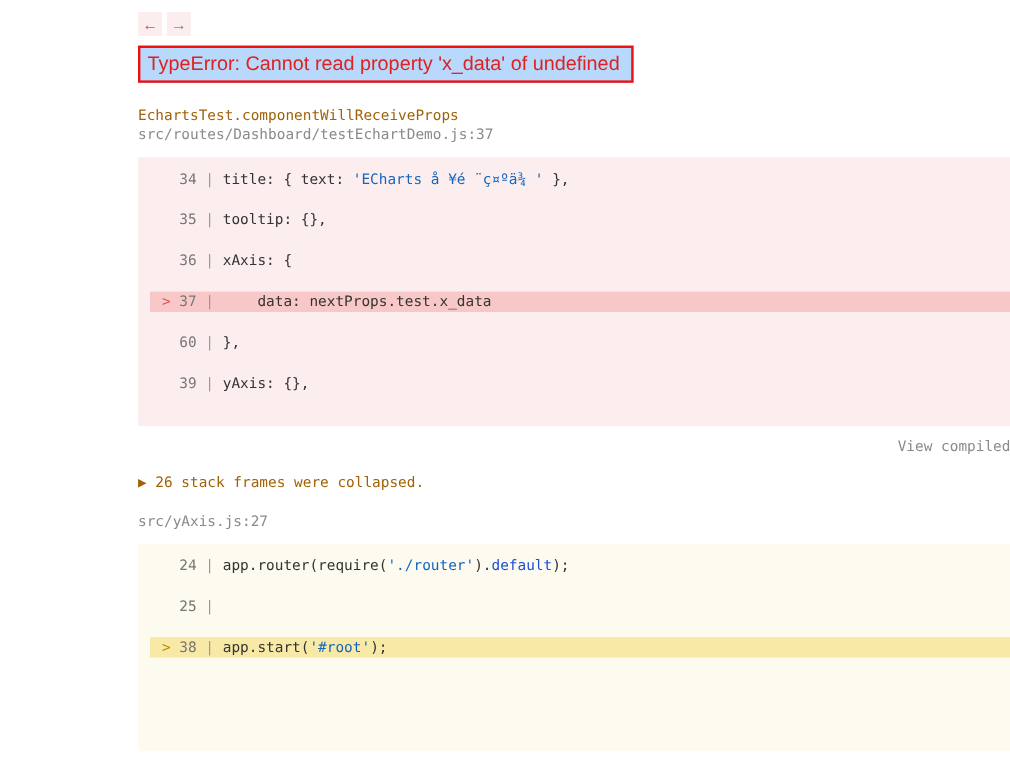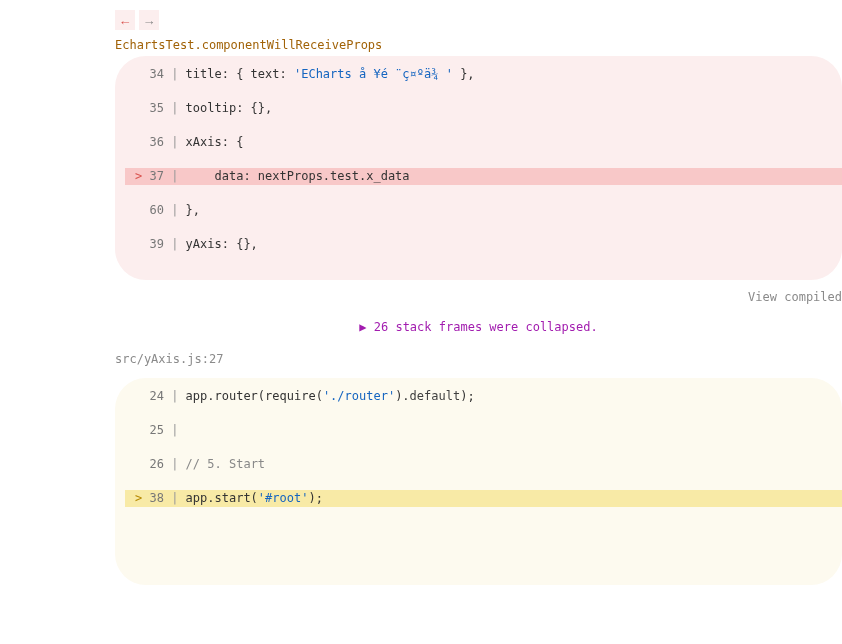--- a/index.html
+++ b/index.html
@@ -62,77 +62,76 @@
   margin-bottom: 12px;
   cursor: pointer;
 }
 .code-block {
   font-family: "Menlo","Consolas",monospace;
   font-size: 12px;
   line-height: 17px;
   padding: 10px 0 10px 10px;
   margin: 4px 0 10px 0;
   white-space: pre;
-  border-radius: 31px;
 }
 .code-block.red { background: #fceeee; }
 .code-block.yellow { background: #fdfaef; }
 .code-line { display: block; padding: 0 10px; }
 .code-line.hl-red { background: #f8c8c8; }
 .code-line.hl-yellow { background: #f8eaa6; }
 .ln { color: #777; }
 .caret { color: #d9534f; }
 .caret-y { color: #b58900; }
 .pipe { color: #999; }
 .cs-str { color: #1565c0; }
 .cs-com { color: #888; }
-.cs-def { color: #404040; }
+.cs-def { color: #1d4ed8; }
 .view-compiled {
   font-family: "Menlo","Consolas",monospace;
   font-size: 12px;
   color: #8a8a8a;
   margin: 6px 0 16px 0;
   cursor: pointer;
   text-align: right;
 }
 .collapsed-frames {
   font-family: "Menlo","Consolas",monospace;
   font-size: 12px;
-  color: #a21caf;
+  color: #a16207;
   margin: 4px 0 18px 0;
   cursor: pointer;
-  text-align: center;
 }
 </style>
 </head>
 <body>
 
 <div class="container">
 
   <div class="nav-row">
     <button class="nav-btn">←</button>
     <button class="nav-btn fwd">→</button>
   </div>
 
+  <div class="error-title">TypeError: Cannot read property 'x_data' of undefined</div>
 
   <div id="frames">
       <div class="stack-label">EchartsTest.componentWillReceiveProps</div>
+      <div class="source-link">src/routes/Dashboard/testEchartDemo.js:37</div>
       <div class="code-block red"><span class="code-line">  <span class="ln">34</span> <span class="pipe">|</span> title: { text: <span class="cs-str">'ECharts å ¥é ¨ç¤ºä¾ '</span> },</span>
 <span class="code-line">  <span class="ln">35</span> <span class="pipe">|</span> tooltip: {},</span>
 <span class="code-line">  <span class="ln">36</span> <span class="pipe">|</span> xAxis: {</span>
 <span class="code-line hl-red"><span class="caret">&gt; </span><span class="ln">37</span> <span class="pipe">|</span>     data: nextProps.test.x_data</span>
 <span class="code-line">  <span class="ln">60</span> <span class="pipe">|</span> },</span>
 <span class="code-line">  <span class="ln">39</span> <span class="pipe">|</span> yAxis: {},</span>
 </div>
       <div class="view-compiled">View compiled</div>
       <div class="collapsed-frames">▶ 26 stack frames were collapsed.</div>
       <div class="source-link">src/yAxis.js:27</div>
       <div class="code-block yellow"><span class="code-line">  <span class="ln">24</span> <span class="pipe">|</span> app.router(require(<span class="cs-str">'./router'</span>).<span class="cs-def">default</span>);</span>
 <span class="code-line">  <span class="ln">25</span> <span class="pipe">|</span> </span>
-<span class="code-line">  <span class="ln">26</span> <span class="pipe">|</span> <span class="cs-com">// 5. Start</span></span>
 <span class="code-line hl-yellow"><span class="caret-y">&gt; </span><span class="ln">38</span> <span class="pipe">|</span> app.start(<span class="cs-str">'#root'</span>);</span>
 
 
 
 </div>
     </div>
 
   
 
 </div>

